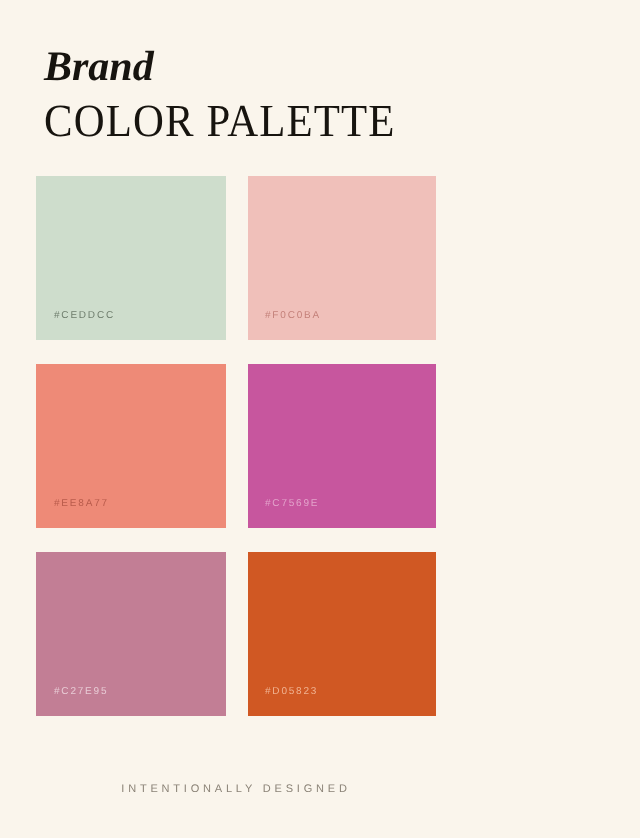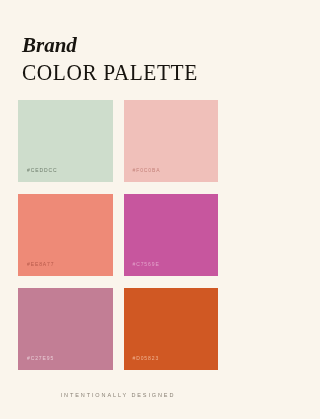--- a/index.html
+++ b/index.html
@@ -19,21 +19,21 @@
     width: 236px;
     height: 419px;
     background: #FAF5EC;
     position: relative;
     display: flex;
     flex-direction: column;
   }
 
   
   .header {
-    padding: 35px 0 0 22px;
+    padding: 23px 0 0 22px;
   }
 
   .title-script {
     font-family: "Liberation Serif", serif;
     font-style: italic;
     font-weight: 700;
     font-size: 21px;
     line-height: 1;
     color: #17140F;
     letter-spacing: 0px;

